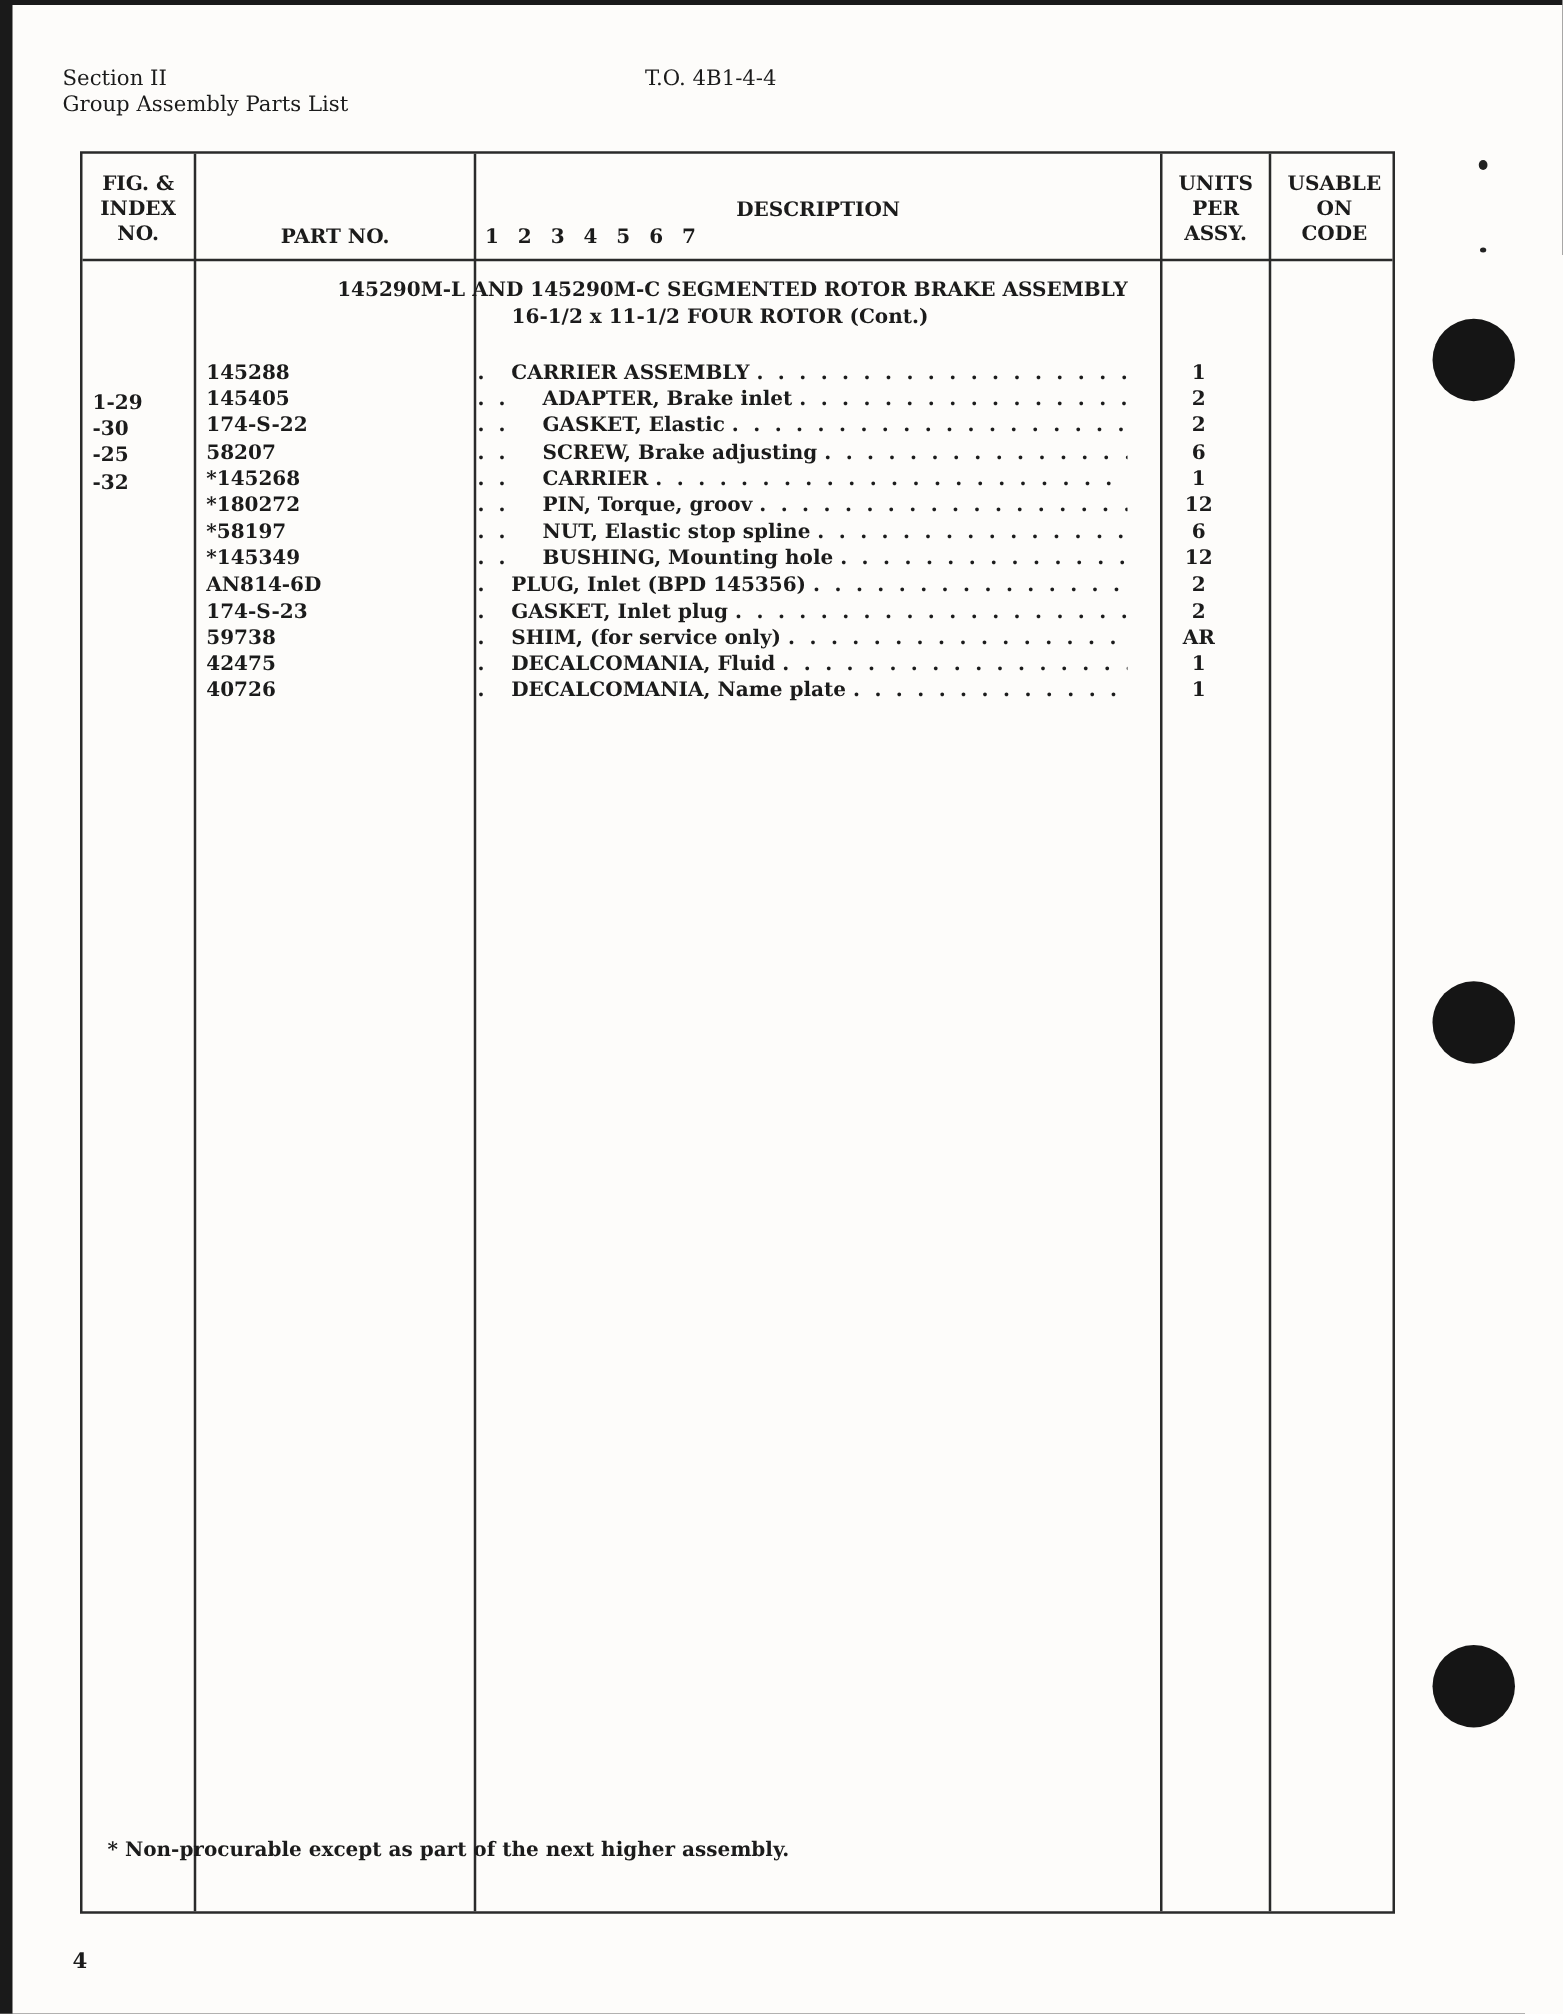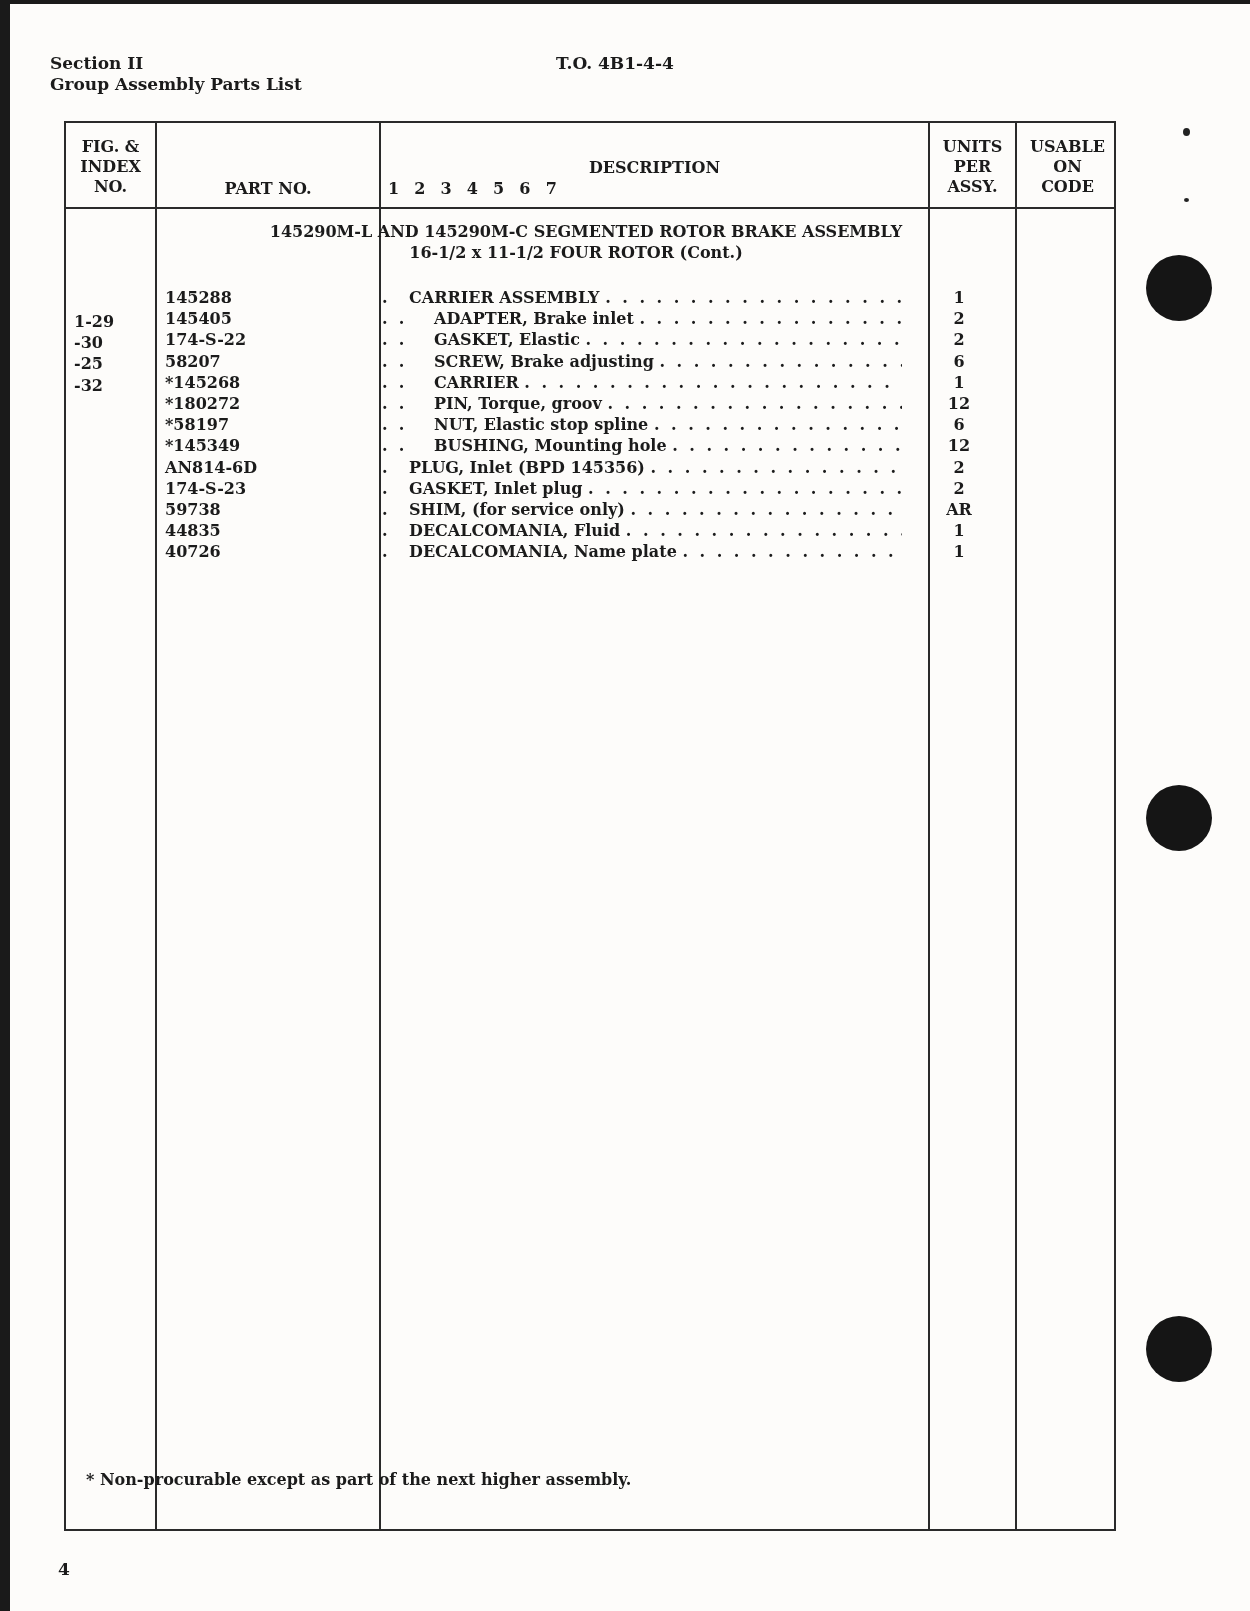--- a/index.html
+++ b/index.html
@@ -1,18 +1,18 @@
 <!DOCTYPE html>
 <html><head>
 <meta charset="utf-8">
 <style>
   html,body{margin:0;padding:0;}
   body{width:1250px;height:1611px;background:#1a1a1a;position:relative;overflow:hidden;font-family:"DejaVu Serif","Liberation Serif",serif;color:#1b1b1b;}
   .page{position:absolute;left:10px;top:4px;width:1240px;height:1607px;background:#fdfcfa;}
-  .hdr{position:absolute;font-size:17px;font-weight:bold;line-height:21px;}
+  .hdr{position:absolute;font-size:17px;font-weight:normal;line-height:21px;}
   .tbl{position:absolute;left:54px;top:117px;width:1052px;height:1410px;border:2px solid #2a2a2a;box-sizing:border-box;}
   .vline{position:absolute;top:0;bottom:0;width:2px;background:#2a2a2a;}
   .hline{position:absolute;left:0;right:0;height:2px;background:#2a2a2a;}
   .colhdr{position:absolute;font-size:16px;font-weight:bold;text-align:center;line-height:20px;}
   .title{position:absolute;font-size:16px;font-weight:bold;text-align:center;line-height:21px;}
   .row{position:absolute;left:0;width:100%;height:21px;font-size:16px;font-weight:bold;line-height:21px;}
   .fig{position:absolute;right:calc(100% - 120px);text-align:left;width:70px;margin-top:24px;}
   .part{position:absolute;left:99px;}
   .desc{position:absolute;left:316px;width:520px;white-space:nowrap;overflow:hidden;}
   .desc .dots{letter-spacing:3px;}
@@ -22,21 +22,21 @@
   .hole{position:absolute;width:66px;height:66px;border-radius:50%;background:#151515;}
   .speck{position:absolute;background:#222;border-radius:50%;}
 </style>
 </head>
 <body>
 
 <div class="page">
 
   <div class="hdr" style="left:40px;top:49px;">Section II</div>
   <div class="hdr" style="left:40px;top:70px;">Group Assembly Parts List</div>
-  <div class="hdr" style="left:506px;top:49px;margin-left:40px;">T.O. 4B1-4-4</div>
+  <div class="hdr" style="left:506px;top:49px;">T.O. 4B1-4-4</div>
 
   <div class="tbl">
     <div class="vline" style="left:89px;"></div>
     <div class="vline" style="left:313px;"></div>
     <div class="vline" style="left:862px;"></div>
     <div class="vline" style="left:949px;"></div>
     <div class="hline" style="top:84px;"></div>
 
     <div class="colhdr" style="left:0;width:89px;top:14px;">
       <div>FIG. &amp;</div>
@@ -122,21 +122,21 @@
           <span class="units">2</span>
         </div>
         <div class="row" style="top: 376px;">
           <span class="fig" style="left:8px;width:58px;right:auto;"></span>
           <span class="part">59738</span>
           <span class="desc"><span style="display:inline-block;width:27px;white-space:pre;">.</span><span>SHIM, (for service only)</span> <span class="dots">. . . . . . . . . . . . . . . . . . . . . . . . . . . . . . . . . . . . . . . . . .</span></span>
           <span class="units">AR</span>
         </div>
         <div class="row" style="top: 397.2px;">
           <span class="fig" style="left:8px;width:58px;right:auto;"></span>
-          <span class="part">44835</span>
+          <span class="part">42475</span>
           <span class="desc"><span style="display:inline-block;width:27px;white-space:pre;">.</span><span>DECALCOMANIA, Fluid</span> <span class="dots">. . . . . . . . . . . . . . . . . . . . . . . . . . . . . . . . . . . . . . . . . .</span></span>
           <span class="units">1</span>
         </div>
         <div class="row" style="top: 418.4px;">
           <span class="fig" style="left:8px;width:58px;right:auto;"></span>
           <span class="part">40726</span>
           <span class="desc"><span style="display:inline-block;width:27px;white-space:pre;">.</span><span>DECALCOMANIA, Name plate</span> <span class="dots">. . . . . . . . . . . . . . . . . . . . . . . . . . . . . . . . . . . . . . . . . .</span></span>
           <span class="units">1</span>
         </div>
       </div>

